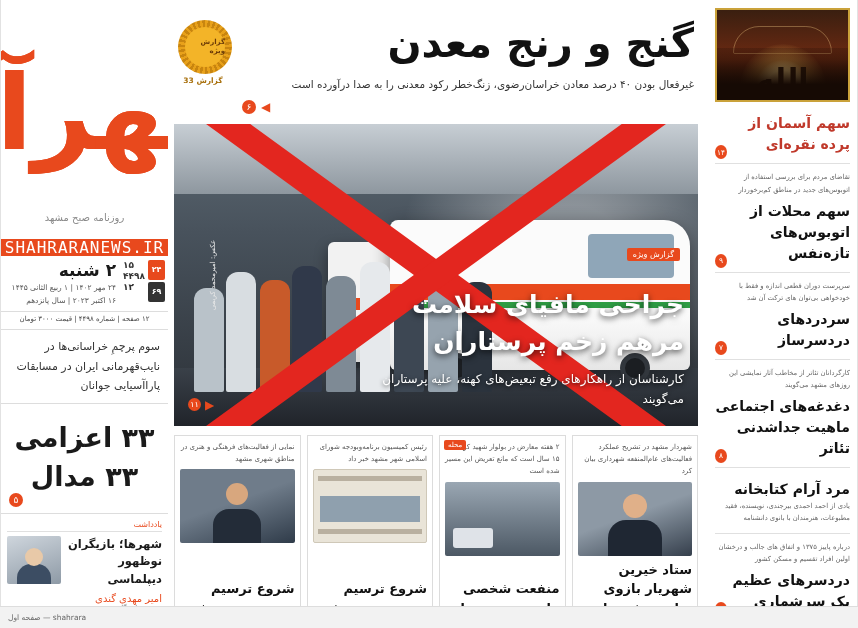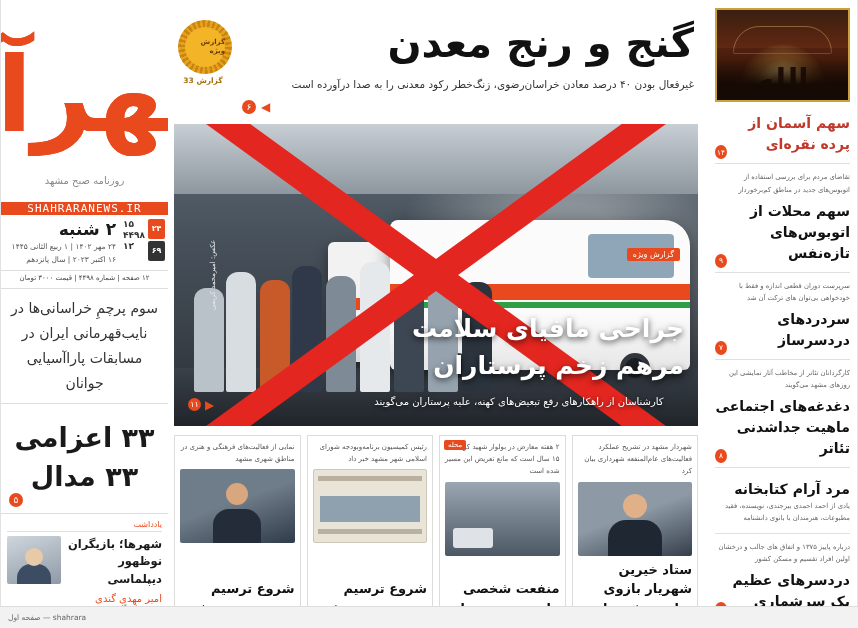--- a/index.html
+++ b/index.html
@@ -56,21 +56,21 @@
     font-size: 10px;
     color: #8a8a8a;
   }
   .site-bar {
     background: #e8491d;
     color: #fff;
     height: 17px;
     display: flex;
     align-items: center;
     justify-content: center;
-    font-size: 11px;
+    font-size: 16px;
     letter-spacing: 1px;
     font-family: "DejaVu Sans Mono", monospace;
   }
   .date-row {
     display: flex;
     border-bottom: 1px solid #ddd;
     padding: 4px 3px 5px;
     gap: 3px;
     align-items: stretch;
   }
@@ -98,22 +98,22 @@
     display: flex; align-items: center; justify-content: center;
     border-radius: 2px;
   }
   .badge-sq.alt { background: #333; }
   .price-line {
     font-size: 7px; color: #444; text-align: center;
     padding: 2px 2px 4px; border-bottom: 1px solid #ddd;
     line-height: 1.5;
   }
   .lede {
-    font-size: 14px; color: #333; line-height: 1.8;
-    text-align: center; padding: 7px 8px;
+    font-size: 11px; color: #333; line-height: 1.8;
+    padding: 7px 8px;
     border-bottom: 1px solid #ddd;
   }
   .headline-33 {
     padding: 14px 8px 16px;
     text-align: center;
     position: relative;
     border-bottom: 1px solid #ddd;
   }
   .headline-33 .h1 {
     font-size: 27px; font-weight: bold; color: #1a1a1a;
@@ -268,23 +268,22 @@
   .redx span.a { transform: translate(-50%,-50%) rotate(36deg); }
   .redx span.b { transform: translate(-50%,-50%) rotate(-36deg); }
   .photo-caption {
     position:absolute; right:14px; bottom:16px; text-align:right; width:330px;
   }
   .photo-caption .h {
     font-size: 25px; font-weight: bold; color:#fff; line-height:1.5;
     text-shadow: 0 2px 6px rgba(0,0,0,.7);
   }
   .photo-caption .d {
-    font-size: 10px; color:#fff; margin-top:8px; line-height:1.7;
+    font-size: 12px; color:#fff; margin-top:8px; line-height:1.7;
     text-shadow: 0 1px 4px rgba(0,0,0,.8);
-    text-align: center;
   }
   .photo-badge {
     position:absolute; left:14px; bottom:14px;
     display:flex; align-items:center; gap:4px;
   }
   .photo-badge .c { width:13px;height:13px;border-radius:50%;background:#e8491d;color:#fff;font-size:8px;display:flex;align-items:center;justify-content:center;}
   .photo-tag {
     position:absolute; right:18px; top:124px;
     background:#e8491d; color:#fff; font-size:8px; padding:2px 6px; border-radius:2px;
   }

